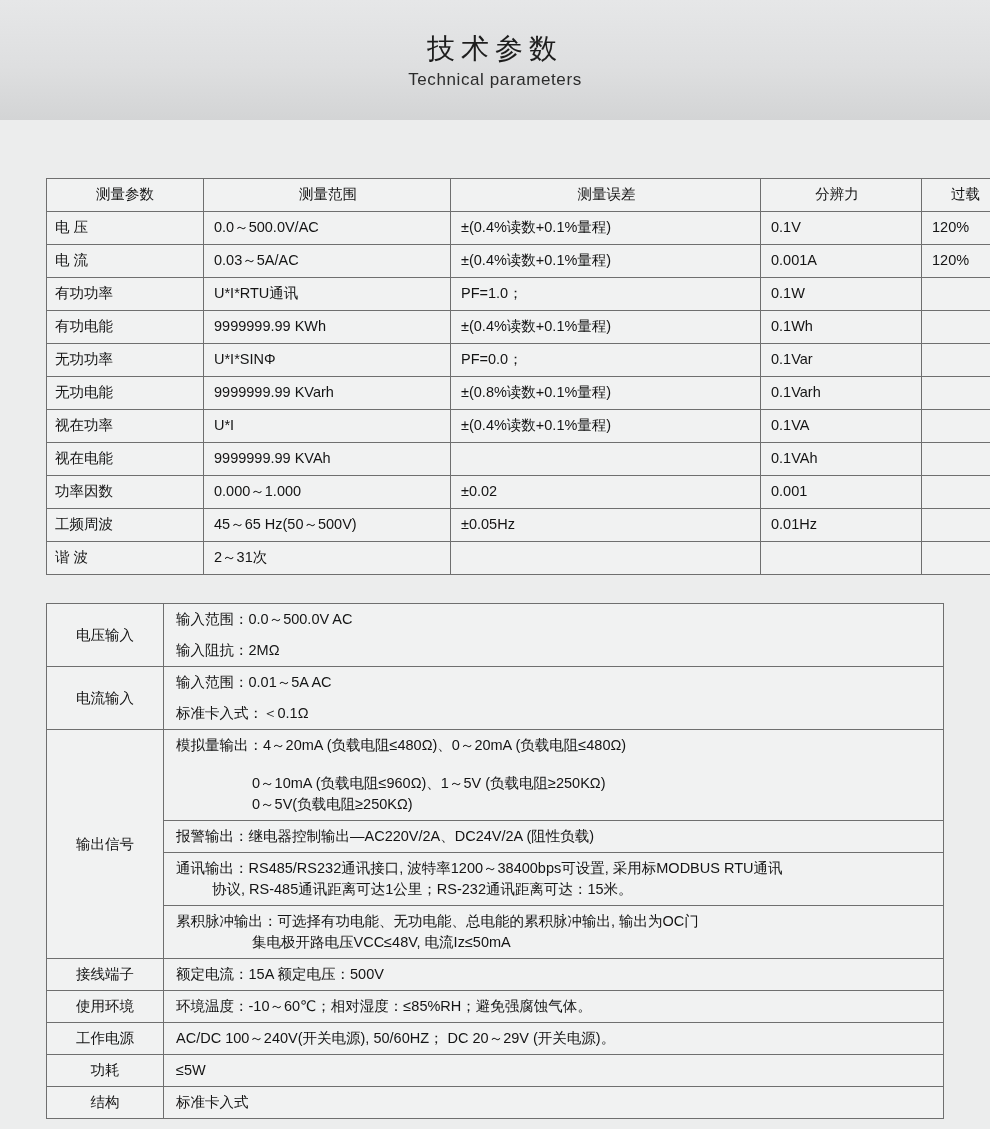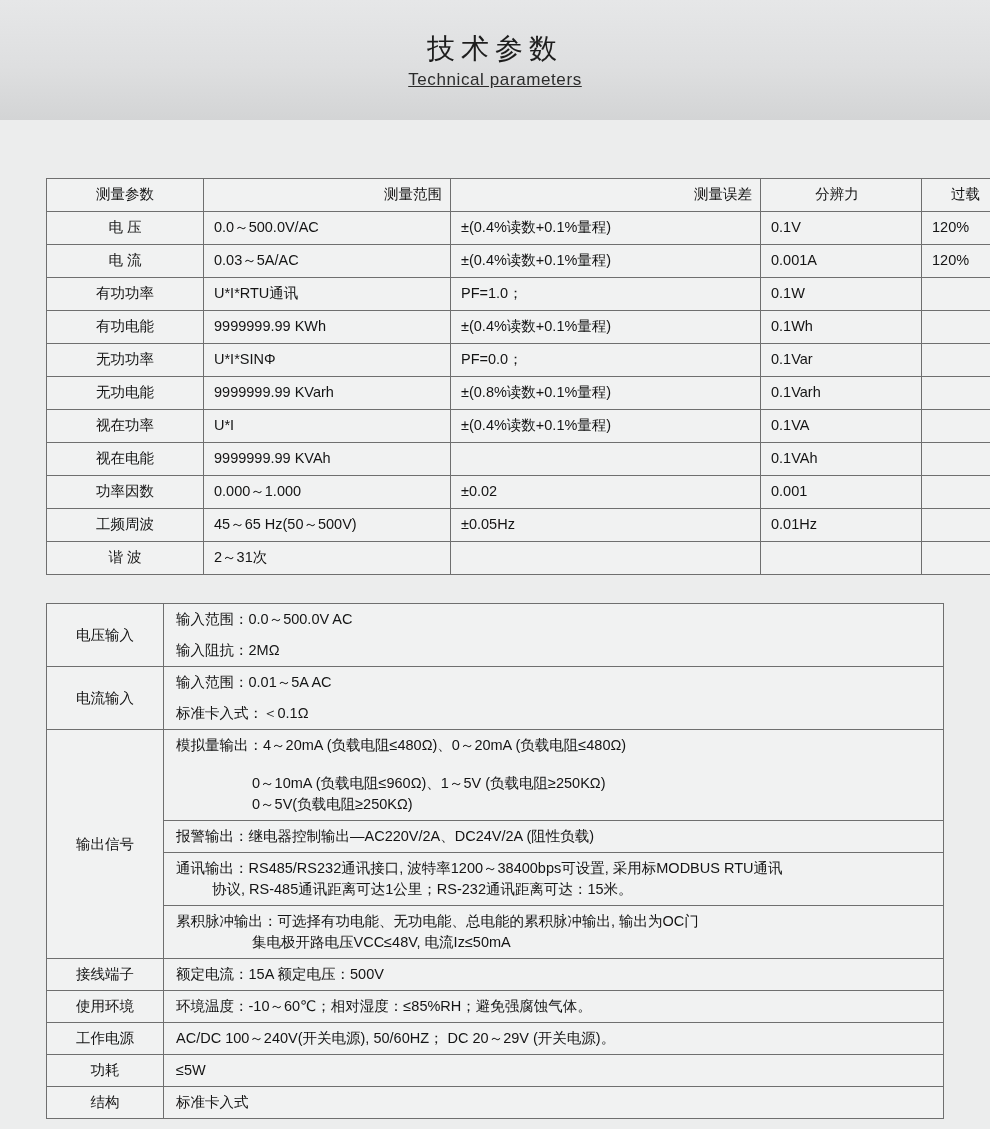--- a/index.html
+++ b/index.html
@@ -34,21 +34,20 @@
     line-height: 1.1;
     margin: 0;
     padding-top: 4px;
   }
   .header-title-en {
     font-size: 17px;
     color: #2b2b2b;
     letter-spacing: 0.6px;
     margin-top: 6px;
     font-weight: 400;
-    text-decoration: underline;
   }
 
   
   .page {
     width: 990px;
     box-sizing: border-box;
     padding: 58px 46px 40px 46px;
     background: #eceded;
   }
 
@@ -65,26 +64,26 @@
     color: #141414;
     padding: 5px 8px;
     vertical-align: middle;
     line-height: 1.45;
     background: transparent;
     text-align: left;
   }
 
   
   #t1 td { height: 22px; }
-  #t1 .c0 { width: 140px; text-align: center; }
+  #t1 .c0 { width: 140px; }
   #t1 .c1 { width: 228px; padding-left: 10px; }
   #t1 .c2 { width: 291px; padding-left: 10px; }
   #t1 .c3 { width: 152px; padding-left: 10px; }
   #t1 .c4 { width: 87px;  padding-left: 10px; }
-  #t1 .hdr td { text-align: right; padding-left: 10px; }
+  #t1 .hdr td { text-align: center; padding-left: 10px; }
   #t1 .hdr td.c0 { text-align: center; padding-left: 8px; }
   #t1 .hdr td.c3 { text-align: center; padding-left: 0; }
   #t1 .hdr td.c4 { text-align: center; padding-left: 0; }
 
   .gap { height: 28px; }
 
   
   #t2 td { height: 20px; }
   #t2 .k {
     width: 108px;

